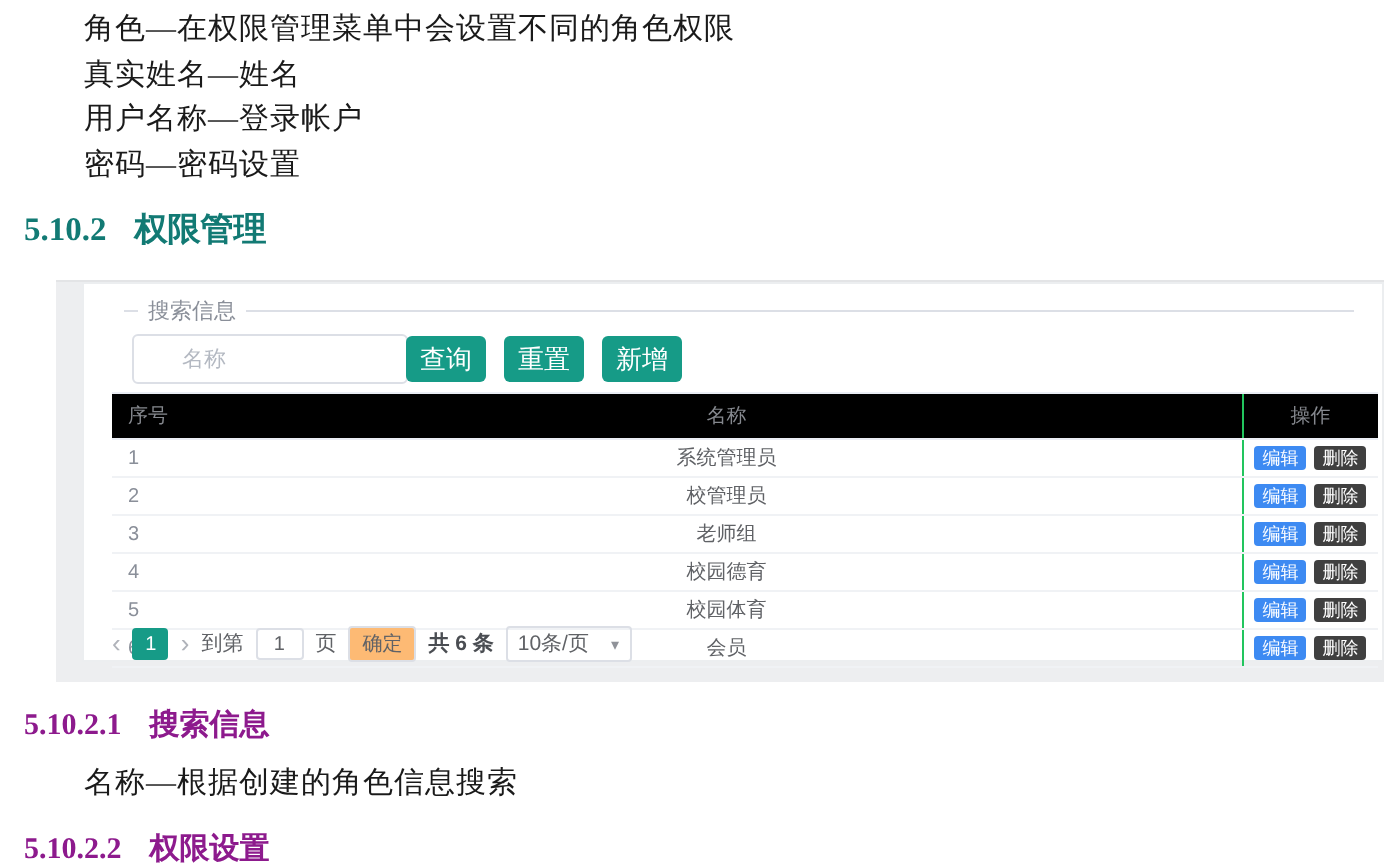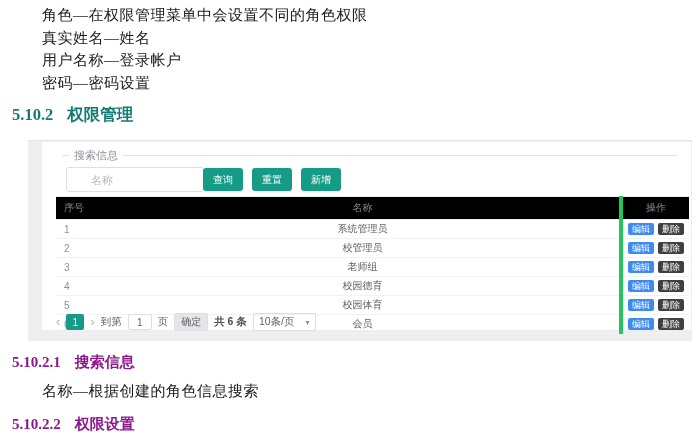--- a/index.html
+++ b/index.html
@@ -17,40 +17,40 @@
   
   .shot{position:relative;margin:14px 0 0 28px;width:664px;height:200px;background:#edeef0;border-top:1px solid #e3e4e6;}
   .shot-inner{position:absolute;left:13px;top:0;right:0;bottom:10px;background:#ffffff;border:1px solid #eceef0;box-sizing:border-box;font-family:"Liberation Sans",sans-serif;}
 
   
   .fieldset-line{position:absolute;top:13px;left:20px;right:14px;border-top:1px solid #dcdfe6;}
   .fieldset-legend{position:absolute;top:6px;left:27px;background:#ffffff;padding:0 5px;font-size:11px;color:#8a8f99;}
   .search-input{position:absolute;left:24px;top:25px;width:138px;height:25px;box-sizing:border-box;border:1px solid #dcdfe6;border-radius:3px;font-size:11px;padding-left:24px;color:#333;font-family:"Liberation Sans",sans-serif;outline:none;}
   .search-input::placeholder{color:#b4b9c2;}
   .btn-row{position:absolute;left:161px;top:26px;display:flex;gap:9px;}
-  .btn-teal{width:40px;height:23px;background:#169b87;color:#fff;font-size:10px;border:none;border-radius:3px;display:flex;align-items:center;justify-content:center;font-family:"Liberation Sans",sans-serif;cursor:pointer;padding:0;}
+  .btn-teal{width:40px;height:23px;background:#169b87;color:#fff;font-size:13px;border:none;border-radius:3px;display:flex;align-items:center;justify-content:center;font-family:"Liberation Sans",sans-serif;cursor:pointer;padding:0;}
 
   
   .role-table{position:absolute;left:14px;top:54px;width:633px;border-collapse:collapse;table-layout:fixed;font-size:10px;color:#606266;}
   .role-table col.c1{width:50px;} .role-table col.c3{width:68px;}
   .role-table th{height:20px;font-weight:normal;color:#85888e;background:#000000;border-top:1px solid #ebeef5;border-bottom:1px solid #ebeef5;}
   .role-table th.c1h{text-align:left;padding-left:8px;}
   .role-table td{height:16px;border-bottom:1px solid #f0f2f5;text-align:center;}
   .role-table td.num{text-align:left;padding-left:8px;color:#8a8f99;}
-  .role-table th.op,.role-table td.op{border-left:4px solid #22c55e;}
+  .role-table th.op,.role-table td.op{border-left:1px solid #22c55e;}
   .mini-btn{display:inline-block;font-size:9px;color:#fff;border-radius:2px;padding:1px 4px;line-height:10px;cursor:pointer;}
   .mini-edit{background:#3d8af2;margin-right:4px;}
   .mini-del{background:#404040;}
 
   
   .pager{position:absolute;left:14px;top:171px;display:flex;align-items:center;gap:6px;font-size:10.5px;color:#606266;}
   .pg-arrow{color:#b0b3ba;font-size:13px;line-height:16px;cursor:pointer;}
   .pg-cur{width:18px;height:16px;background:#169b87;color:#fff;display:flex;align-items:center;justify-content:center;border-radius:2px;font-size:10px;cursor:pointer;}
   .pg-input{width:24px;height:16px;box-sizing:border-box;border:1px solid #dcdfe6;border-radius:2px;text-align:center;font-size:10px;color:#606266;font-family:"Liberation Sans",sans-serif;outline:none;padding:0;}
-  .pg-btn{height:18px;box-sizing:border-box;border:1px solid #dcdfe6;border-radius:2px;background:#e5e5e5;font-size:10px;color:#606266;padding:0 6px;cursor:pointer;font-family:Liberation Mono, monospace;}
+  .pg-btn{height:18px;box-sizing:border-box;border:1px solid #dcdfe6;border-radius:2px;background:#fdba74;font-size:10px;color:#606266;padding:0 6px;cursor:pointer;font-family:Liberation Mono, monospace;}
   .pg-total{font-weight:bold;color:#4a4d52;}
   .pg-select{height:18px;box-sizing:border-box;border:1px solid #dcdfe6;border-radius:2px;display:flex;align-items:center;gap:11px;padding:0 5px;cursor:pointer;color:#606266;}
   .caret{font-size:8px;color:#909399;}
 </style>
 </head>
 <body>
 
 <div class="doc-block">
   <div class="doc-line">角色—在权限管理菜单中会设置不同的角色权限</div>
   <div class="doc-line">真实姓名—姓名</div>

